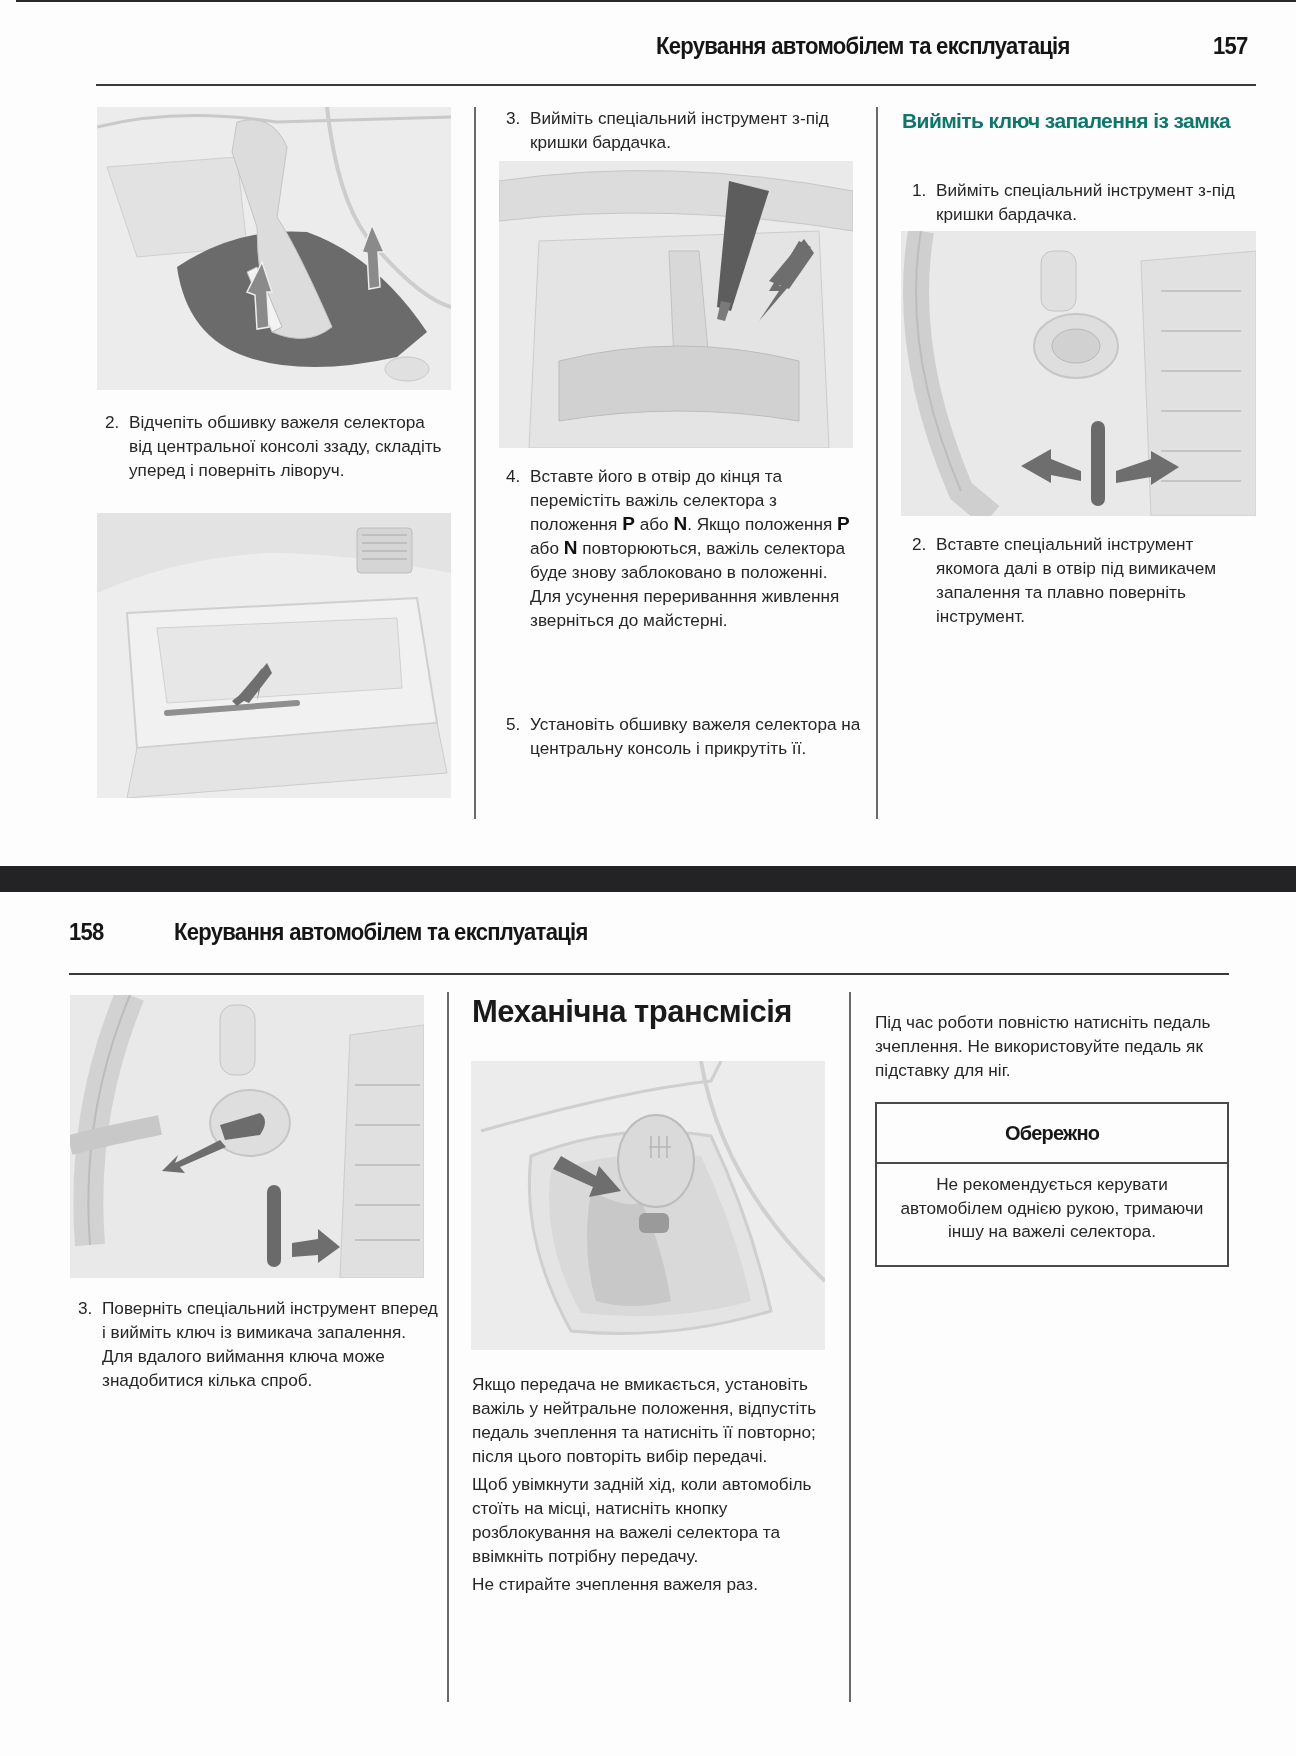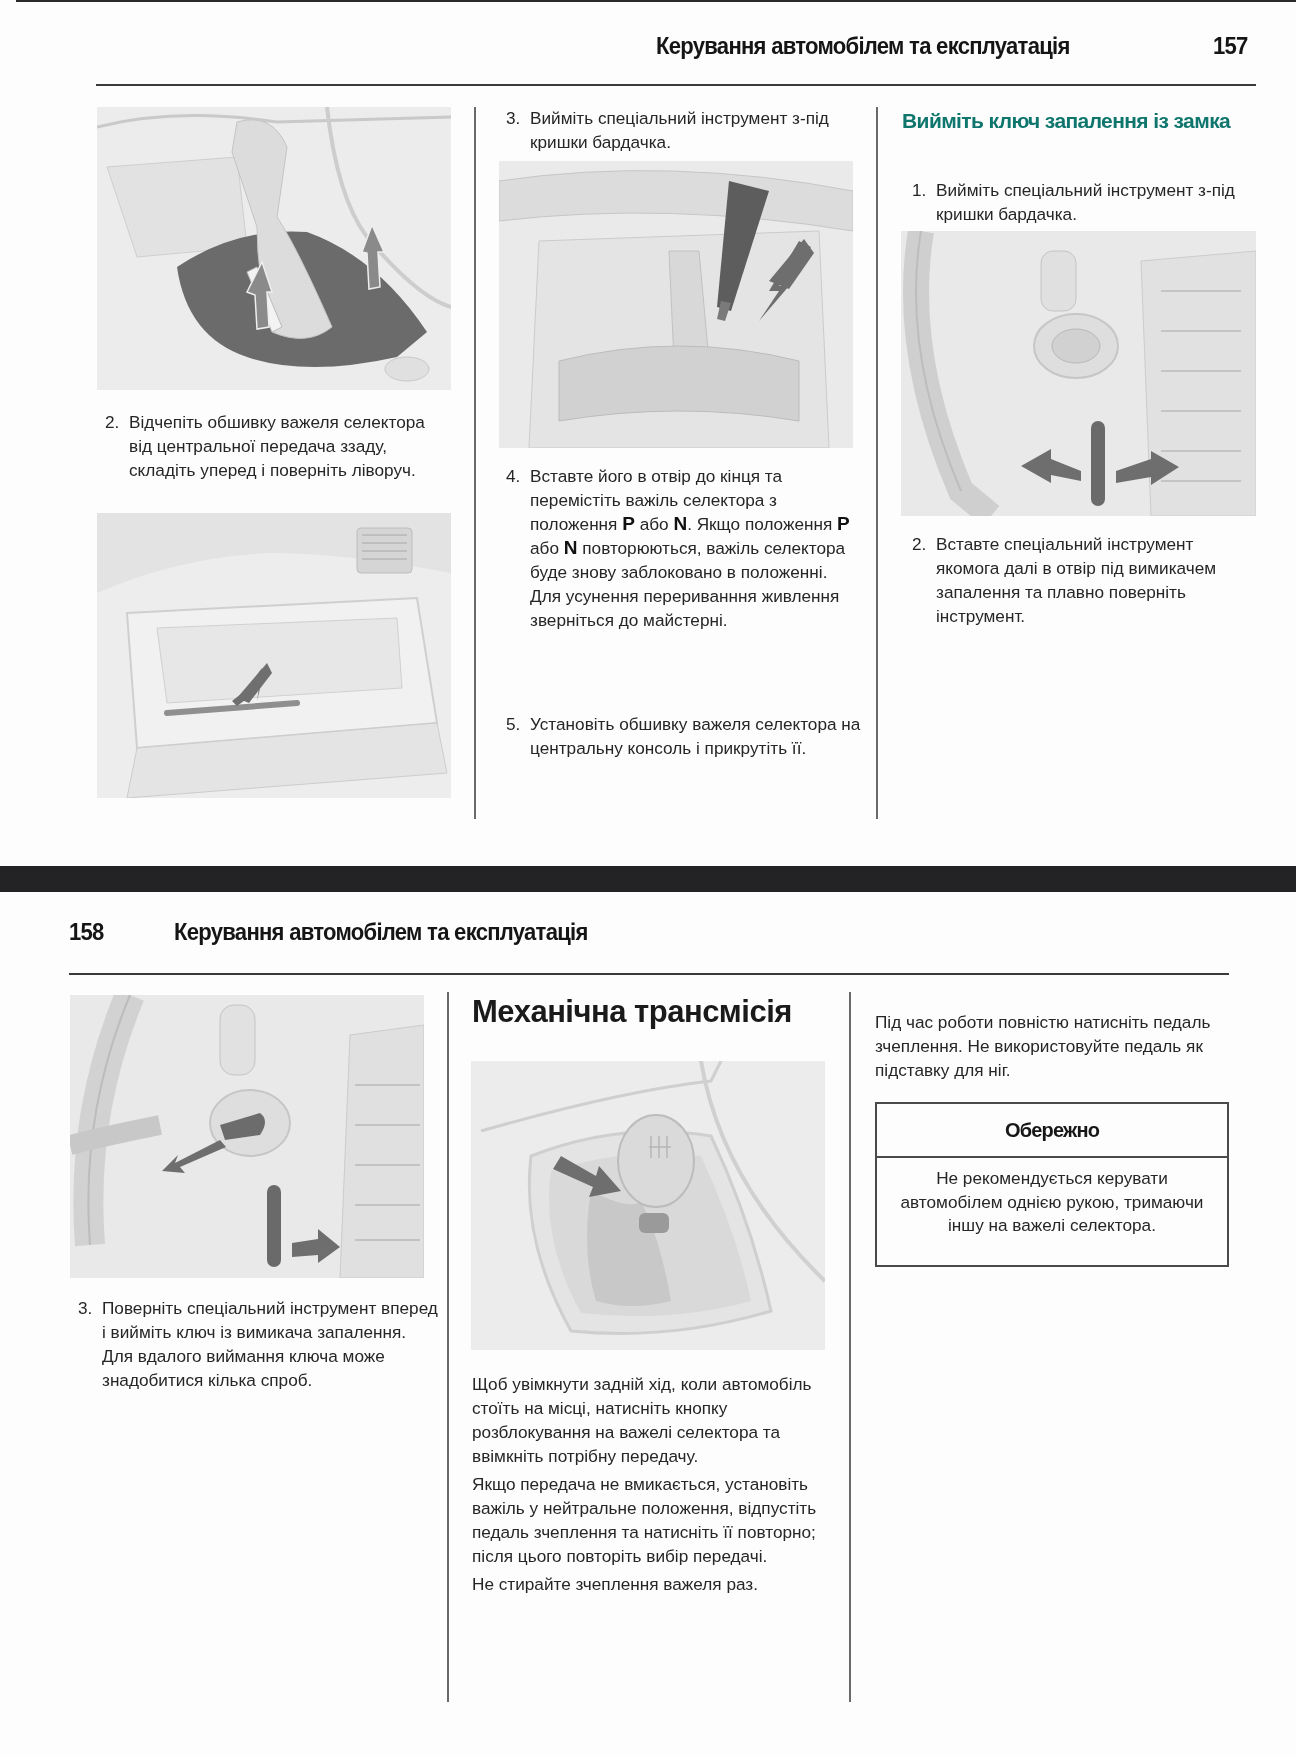--- a/index.html
+++ b/index.html
@@ -23,21 +23,21 @@
   .step { display: flex; }
   .step .num { width: 24px; flex: none; }
   .step .body { flex: 1; }
   .b { font-weight: bold; color: #111; font-size: 19px; }
   .para { margin-bottom: 4px; }
 
   .sub-head { position: absolute; font-weight: bold; font-size: 21px; line-height: 26px; letter-spacing: -0.6px; color: #0f766e; }
   .sec-head { position: absolute; font-weight: bold; font-size: 31px; line-height: 36px; letter-spacing: -0.5px; color: #1a1a1a; }
 
   .caution { position: absolute; border: 2px solid #4a4a4a; background: #fdfdfd; }
-  .caution-title { height: 54px; border-bottom: 2px solid #4a4a4a; display: flex; align-items: center; justify-content: center; font-weight: bold; font-size: 20px; letter-spacing: -0.8px; color: #171717; }
+  .caution-title { height: 60px; border-bottom: 2px solid #4a4a4a; display: flex; align-items: center; justify-content: center; font-weight: bold; font-size: 20px; letter-spacing: -0.8px; color: #171717; }
   .caution-body { padding: 9px 10px 10px 10px; font-size: 17.2px; line-height: 23.5px; color: #262626; text-align: center; }
 </style>
 </head>
 <body>
 
 <div id="page157" class="page">
   <div class="hdr-text" style="left:640px; top:30px;">Керування автомобілем та експлуатація</div>
   <div class="hdr-text" style="left:1197px; top:30px;">157</div>
   <div class="hdr-rule" style="left:80px; top:82px; width:1160px;"></div>
 
@@ -55,21 +55,21 @@
       <path d="M160 160 L150 165 L175 225 L185 220 Z" fill="#f3f3f3" stroke="#bbb"></path>
       <path d="M150 185 L165 155 L175 185 L170 185 L172 220 L160 222 L158 188 Z" fill="#8a8a8a" stroke="#eee" stroke-width="1.5"></path>
       <path d="M265 145 L275 118 L287 145 L281 145 L283 180 L272 182 L270 146 Z" fill="#8a8a8a" stroke="#eee" stroke-width="1.5"></path>
       <ellipse cx="310" cy="262" rx="22" ry="12" fill="#e0e0e0" stroke="#c8c8c8"></ellipse>
     </svg>
   </div>
 
   <div class="txt" style="left:89px; top:408px; width:345px;">
     <div class="step">
       <span class="num">2.</span>
-      <span class="body">Відчепіть обшивку важеля селектора від центральної передача ззаду, складіть уперед і поверніть ліворуч.</span>
+      <span class="body">Відчепіть обшивку важеля селектора від центральної консолі ззаду, складіть уперед і поверніть ліворуч.</span>
     </div>
   </div>
 
   <div class="fig" style="left:81px; top:511px; width:354px; height:285px;">
     <svg viewBox="0 0 354 285">
       <rect width="354" height="285" fill="#ededed"></rect>
       <path d="M0 0 L354 0 L354 60 Q250 40 170 40 Q80 45 0 80 Z" fill="#e3e3e3"></path>
       <rect x="260" y="15" width="55" height="45" rx="4" fill="#d5d5d5" stroke="#bdbdbd"></rect>
       <path d="M265 22 h45 M265 30 h45 M265 38 h45 M265 46 h45" stroke="#a8a8a8"></path>
       <path d="M30 100 L320 85 L340 210 L40 235 Z" fill="#f1f1f1" stroke="#cfcfcf" stroke-width="2"></path>
@@ -194,22 +194,22 @@
       <path d="M80 110 Q160 85 230 95 Q265 170 280 240 Q200 262 110 252 Q70 180 80 110 Z" fill="#d9d9d9"></path>
       <path d="M120 130 Q160 150 170 140 Q190 180 200 240 Q160 250 125 240 Q110 190 120 130 Z" fill="#bdbdbd" opacity="0.6"></path>
       <ellipse cx="185" cy="100" rx="38" ry="46" fill="#dadada" stroke="#bcbcbc" stroke-width="2"></ellipse>
       <rect x="168" y="152" width="30" height="20" rx="6" fill="#9a9a9a"></rect>
       <path d="M180 75 v22 M188 75 v22 M196 75 v22 M178 86 h22" stroke="#b6b6b6" stroke-width="1.5"></path>
       <path d="M90 95 L125 115 L128 105 L150 130 L118 136 L122 126 L82 108 Z" fill="#6e6e6e"></path>
     </svg>
   </div>
 
   <div class="txt" style="left:456px; top:480px; width:360px;">
+    <div class="para">Якщо передача не вмикається, установіть важіль у нейтральне положення, відпустіть педаль зчеплення та натисніть її повторно; після цього повторіть вибір передачі.</div>
     <div class="para">Щоб увімкнути задній хід, коли автомобіль стоїть на місці, натисніть кнопку розблокування на важелі селектора та ввімкніть потрібну передачу.</div>
-    <div class="para">Якщо передача не вмикається, установіть важіль у нейтральне положення, відпустіть педаль зчеплення та натисніть її повторно; після цього повторіть вибір передачі.</div>
     <div class="para">Не стирайте зчеплення важеля раз.</div>
   </div>
 
   <div class="txt" style="left:859px; top:102px; width:360px;margin-top:16px;">Під час роботи повністю натисніть педаль зчеплення. Не використовуйте педаль як підставку для ніг.</div>
 
   <div class="caution" style="left:859px; top:210px; width:354px; height:165px;">
     <div class="caution-title">Обережно</div>
     <div class="caution-body">Не рекомендується керувати автомобілем однією рукою, тримаючи іншу на важелі селектора.</div>
   </div>
 </div>

